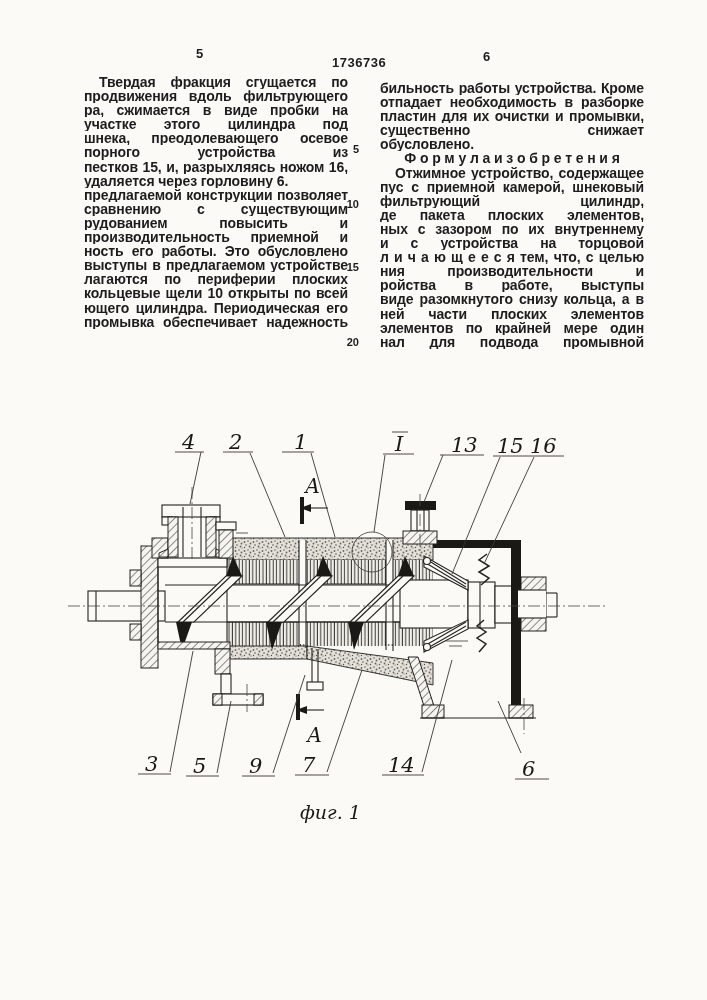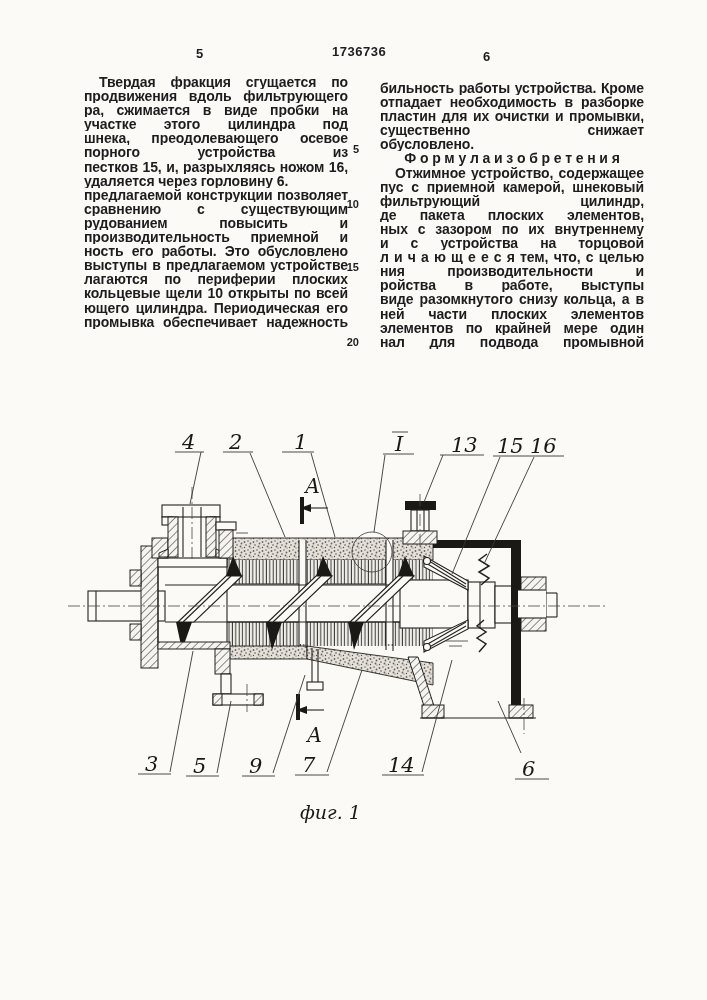--- a/index.html
+++ b/index.html
@@ -25,21 +25,21 @@
   .lbl{font:italic 21px "DejaVu Serif",serif;fill:#1b1915;}
   .lbls{font:italic 20px "DejaVu Serif",serif;fill:#1b1915;}
   .cap{font:italic 19px "DejaVu Serif",serif;fill:#1b1915;}
 </style>
 </head>
 <body>
 
 <div class="page">
 
   <div class="hdr" style="left:196px;top:46px">5</div>
-  <div class="hdr" style="left:332px;top:44px">1736736</div>
+  <div class="hdr" style="left:332px;top:55px">1736736</div>
   <div class="hdr" style="left:483px;top:49px">6</div>
 
   <div class="col" style="left:84px;top:75px">
     <div class="ln indent">Твердая фракция сгущается по мере</div>
     <div class="ln">продвижения вдоль фильтрующего цилинд-</div>
     <div class="ln">ра, сжимается в виде пробки на последнем</div>
     <div class="ln">участке этого цилиндра под воздействием</div>
     <div class="ln">шнека, преодолевающего осевое усилие за-</div>
     <div class="ln">порного устройства из подпружиненных ле-</div>
     <div class="ln">пестков 15, и, разрыхляясь ножом 16,</div>

